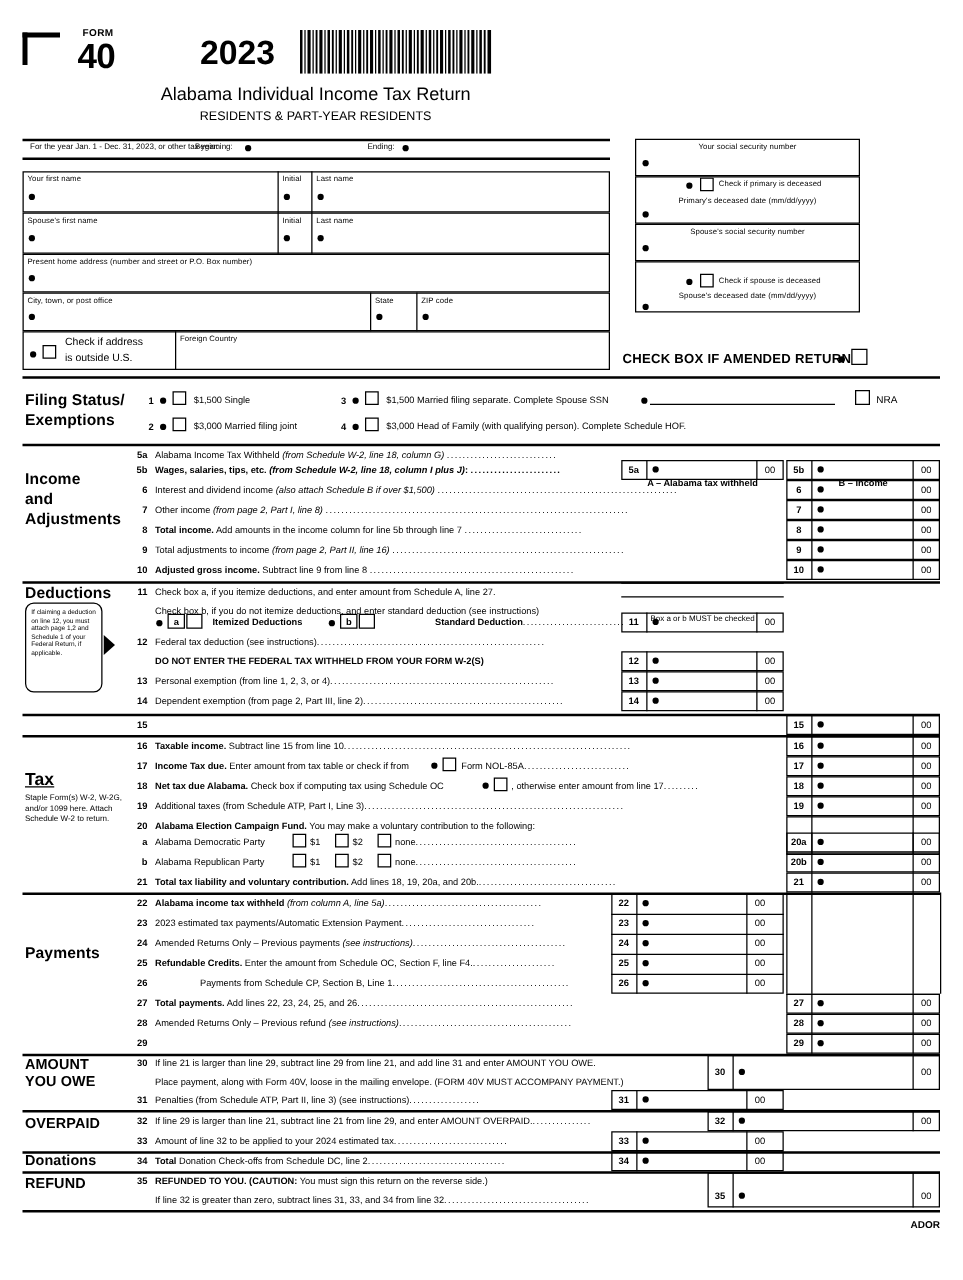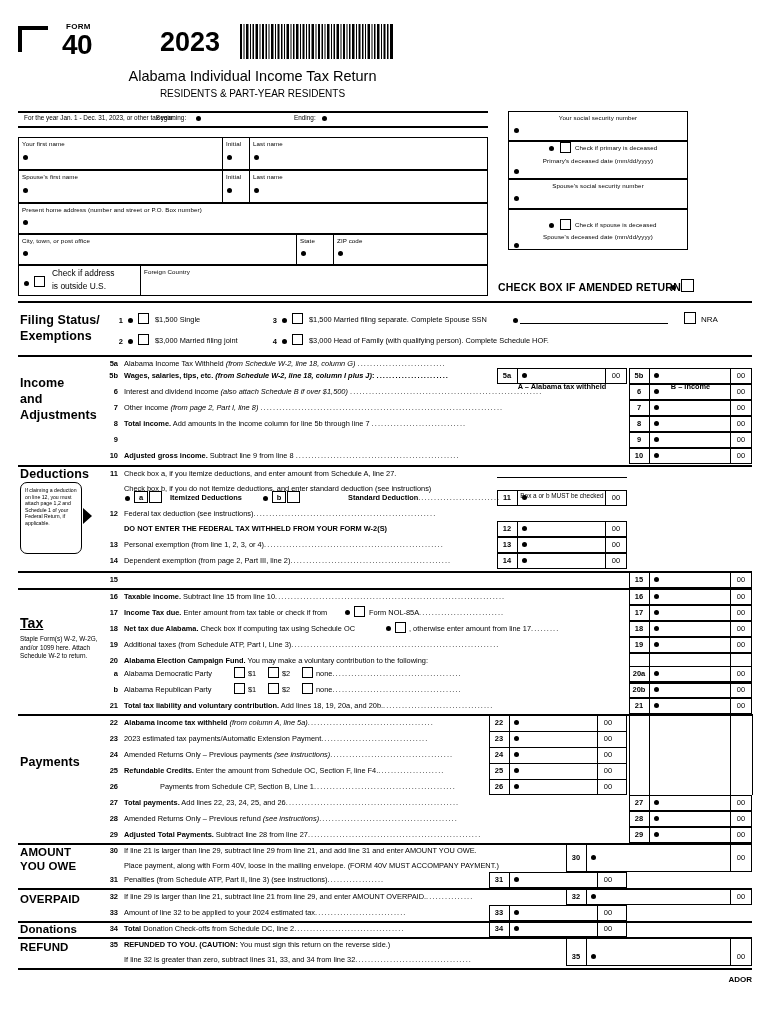--- a/index.html
+++ b/index.html
@@ -289,20 +289,25 @@
     <span class="dots">..............................</span>
   </div>
   <div class="cellno" style="position:absolute; left:629px; top:419px; width:20px;">8</div>
   <span class="bul" style="left:654px; top:421px;"></span>
   <div class="cents" style="position:absolute; left:730px; top:419px; width:22px;">00</div>
 
   <div class="tbox" style="left:629px; top:432px; width:123px; height:16px;"></div>
   <div class="vline" style="left:649px; top:432px; height:16px;"></div>
   <div class="vline" style="left:730px; top:432px; height:16px;"></div>
   <div class="lineno" style="position:absolute; left:104px; top:435px; width:14px;">9</div>
+  <div class="ltext" style="position:absolute; left:124px; top:435px;">
+    <span>Total adjustments to income</span>
+    <i>(from page 2, Part II, line 16)</i>
+    <span class="dots">...........................................................</span>
+  </div>
   <div class="cellno" style="position:absolute; left:629px; top:435px; width:20px;">9</div>
   <span class="bul" style="left:654px; top:437px;"></span>
   <div class="cents" style="position:absolute; left:730px; top:435px; width:22px;">00</div>
 
   <div class="tbox" style="left:629px; top:448px; width:123px; height:16px;"></div>
   <div class="vline" style="left:649px; top:448px; height:16px;"></div>
   <div class="vline" style="left:730px; top:448px; height:16px;"></div>
   <div class="lineno" style="position:absolute; left:104px; top:451px; width:14px;">10</div>
   <div class="ltext" style="position:absolute; left:124px; top:451px;">
     <b>Adjusted gross income.</b><span> Subtract line 9 from line 8</span>
@@ -535,21 +540,20 @@
   <div class="lineno" style="position:absolute; left:104px; top:814px; width:14px;">28</div>
   <div class="ltext" style="position:absolute; left:124px; top:814px;"><span>Amended Returns Only – Previous refund </span><i>(see instructions)</i><span class="dots">............................................</span></div>
   <div class="cellno" style="position:absolute; left:629px; top:814px; width:20px;">28</div>
   <span class="bul" style="left:654px; top:816px;"></span>
   <div class="cents" style="position:absolute; left:730px; top:814px; width:22px;">00</div>
 
   <div class="tbox" style="left:629px; top:827px; width:123px; height:16px;"></div>
   <div class="vline" style="left:649px; top:827px; height:16px;"></div>
   <div class="vline" style="left:730px; top:827px; height:16px;"></div>
   <div class="lineno" style="position:absolute; left:104px; top:830px; width:14px;">29</div>
-  <div class="ltext" style="position:absolute; left:124px; top:830px;"><b>Adjusted Total Payments.</b><span> Subtract line 28 from line 27</span><span class="dots">.......................................................</span></div>
   <div class="cellno" style="position:absolute; left:629px; top:830px; width:20px;">29</div>
   <span class="bul" style="left:654px; top:832px;"></span>
   <div class="cents" style="position:absolute; left:730px; top:830px; width:22px;">00</div>
 
   <div class="hline thick" style="left:18px; top:843px; width:734px;"></div>
   <div class="sect-label" style="position:absolute; left:20px; top:846px; font-size:11.5px;">AMOUNT</div>
   <div class="sect-label" style="position:absolute; left:20px; top:860px; font-size:11.5px;">YOU OWE</div>
 
   <div class="lineno" style="position:absolute; left:104px; top:846px; width:14px;">30</div>
   <div class="ltext" style="position:absolute; left:124px; top:846px;">If line 21 is larger than line 29, subtract line 29 from line 21, and add line 31 and enter AMOUNT YOU OWE.</div>

